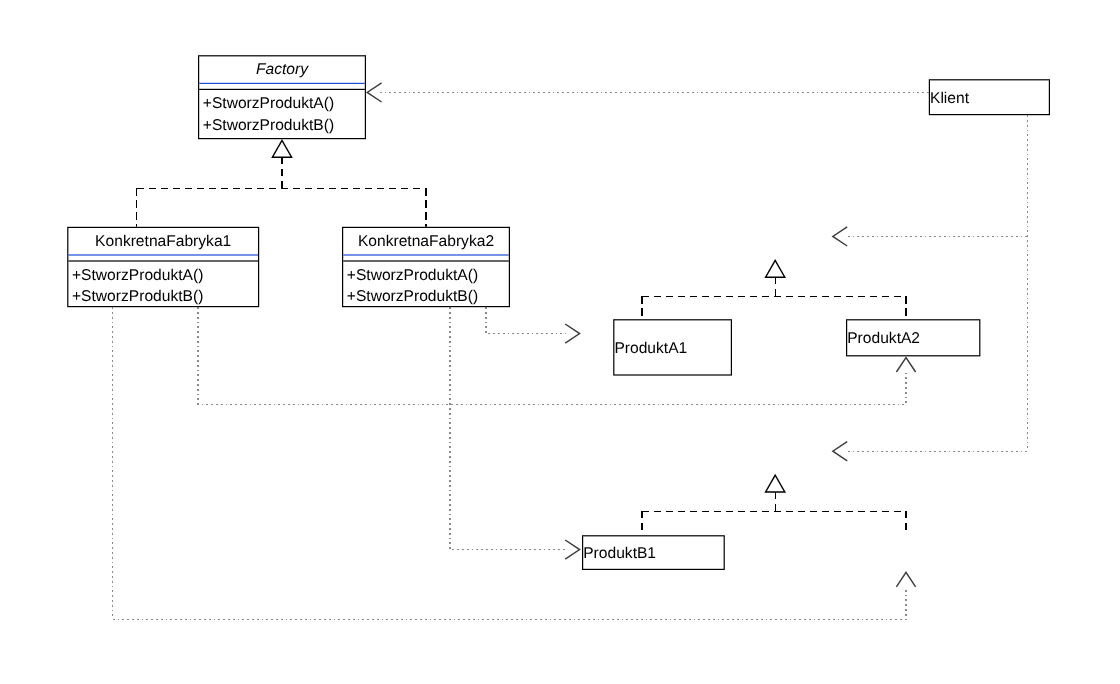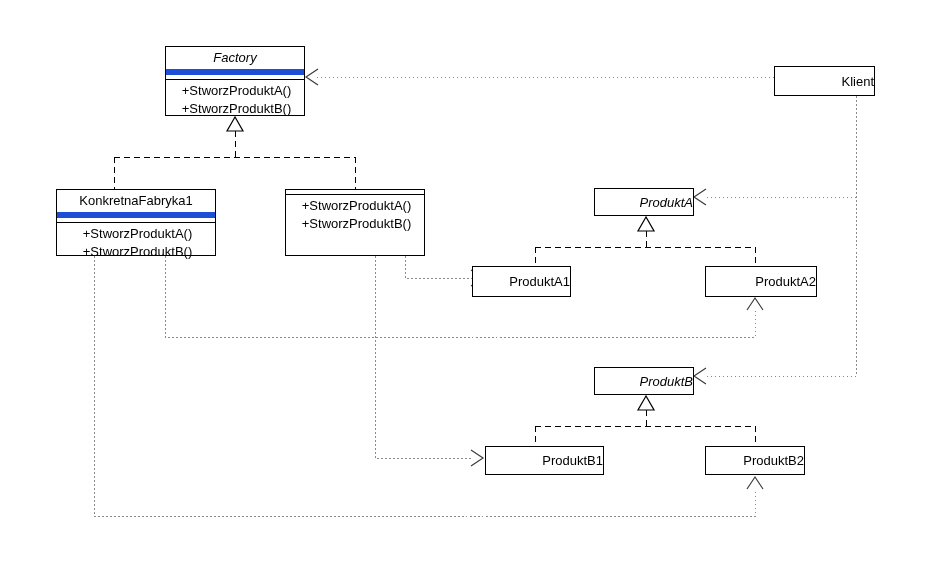--- a/index.html
+++ b/index.html
@@ -10,26 +10,26 @@
   .edges{position:absolute;left:0;top:0;width:933px;height:570px;}
   .gen{stroke:#000000;stroke-width:1;fill:none;stroke-dasharray:6 4;shape-rendering:crispEdges;}
   .dep{stroke:#8a8a8a;stroke-width:1;fill:none;stroke-dasharray:1.5 2.5;shape-rendering:crispEdges;}
   .dep-head{stroke:#3c3c3c;stroke-width:1.2;fill:none;}
   .tri{fill:#ffffff;stroke:#000000;stroke-width:1.2;}
   .uml-class{
     position:absolute;background:#ffffff;border:1px solid #000;
     box-sizing:border-box;font-size:13px;
   }
   .cls-title{height:22px;line-height:22px;text-align:center;white-space:nowrap;overflow:hidden;}
-  .three .cls-title{border-bottom:6px solid #1d4ed8;}
+  .three .cls-title{border-bottom:1px solid #1d4ed8;}
   .cls-attrs{height:4px;border-bottom:1px solid #000;}
-  .cls-ops{padding:2px 0 0 3px;white-space:nowrap;text-align:center;}
+  .cls-ops{padding:2px 0 0 3px;white-space:nowrap;}
   .cls-ops .op{line-height:18px;}
   .abstract .cls-title{font-style:italic;}
-  .simple{display:flex;align-items:center;justify-content:flex-end;}
+  .simple{display:flex;align-items:center;justify-content:flex-start;}
   .simple .cls-title{border:none;height:auto;line-height:normal;}
 </style>
 </head>
 <body>
 
 <div class="canvas">
 
   <svg class="edges" viewBox="0 0 933 570">
 
     <g>
@@ -99,44 +99,36 @@
   <div class="uml-class three" style="left:56px;top:189px;width:160px;height:67px">
     <div class="cls-title">KonkretnaFabryka1</div>
     <div class="cls-attrs"></div>
     <div class="cls-ops">
       <div class="op">+StworzProduktA()</div>
       <div class="op">+StworzProduktB()</div>
     </div>
   </div>
 
   <div class="uml-class three" style="left:285px;top:189px;width:140px;height:67px">
+    <div class="cls-title">KonkretnaFabryka2</div>
     <div class="cls-attrs"></div>
     <div class="cls-ops">
       <div class="op">+StworzProduktA()</div>
       <div class="op">+StworzProduktB()</div>
     </div>
   </div>
 
-  <div class="uml-class simple abstract" style="left:594px;top:188px;width:100px;height:28px">
-    <div class="cls-title">ProduktA</div>
-  </div>
 
-  <div class="uml-class simple" style="left:472px;top:266px;width:99px;height:31px">
+  <div class="uml-class simple" style="left:511px;top:266px;width:99px;height:47px">
     <div class="cls-title">ProduktA1</div>
   </div>
 
   <div class="uml-class simple" style="left:705px;top:266px;width:112px;height:31px">
     <div class="cls-title">ProduktA2</div>
   </div>
 
-  <div class="uml-class simple abstract" style="left:594px;top:367px;width:100px;height:28px">
-    <div class="cls-title">ProduktB</div>
-  </div>
 
   <div class="uml-class simple" style="left:485px;top:446px;width:119px;height:29px">
     <div class="cls-title">ProduktB1</div>
   </div>
 
-  <div class="uml-class simple" style="left:705px;top:446px;width:100px;height:29px">
-    <div class="cls-title">ProduktB2</div>
-  </div>
 
 </div>
 
 </body></html>

